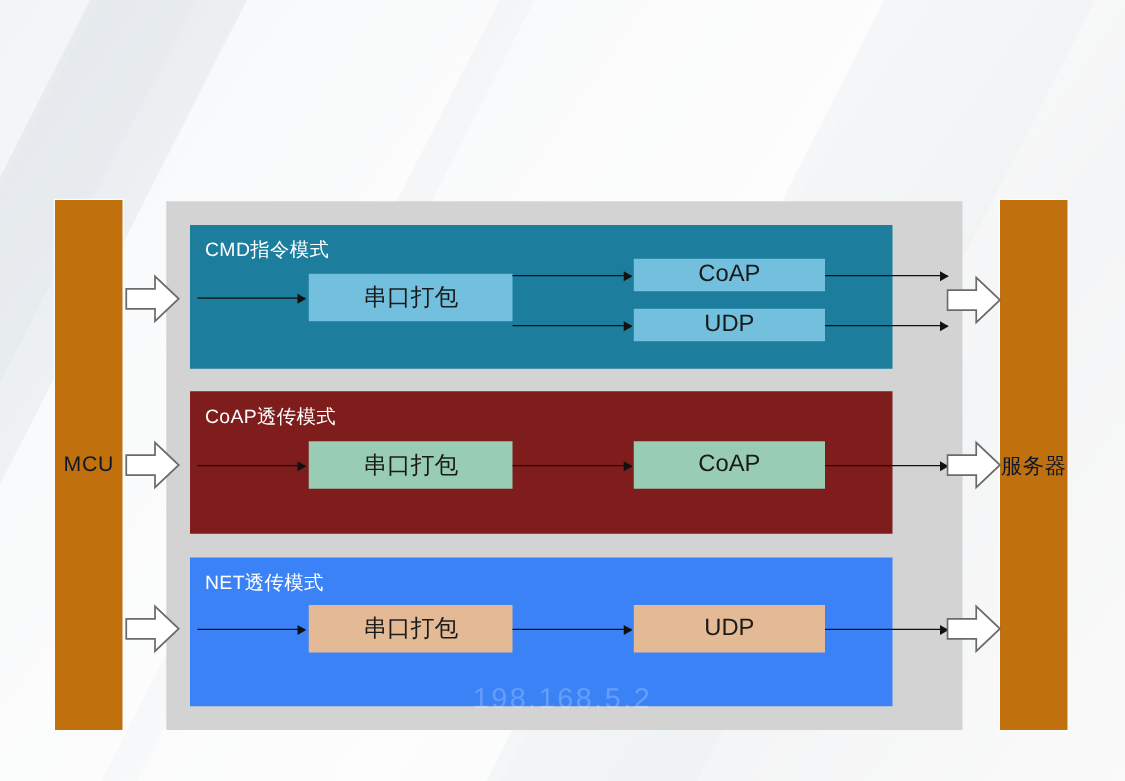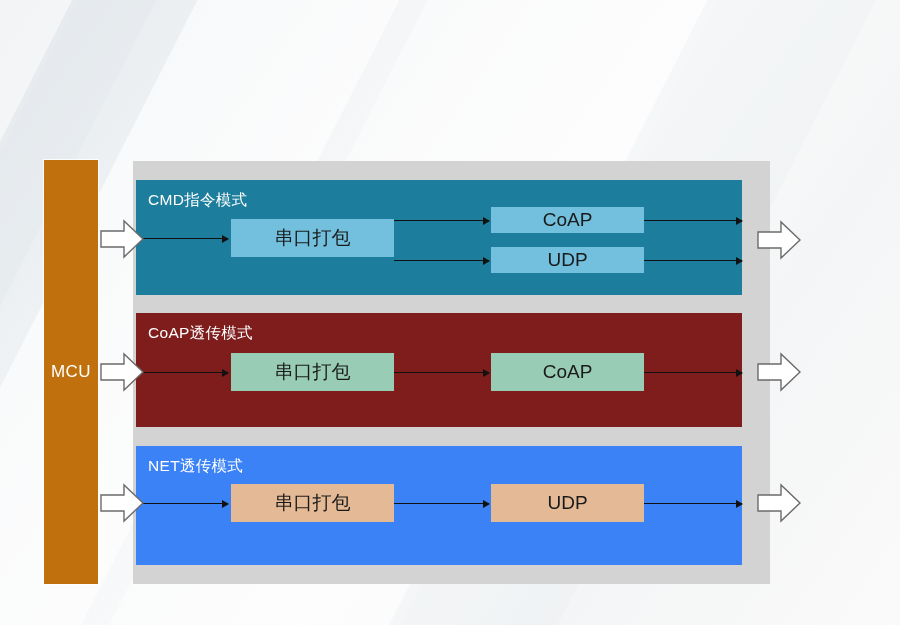--- a/index.html
+++ b/index.html
@@ -44,21 +44,21 @@
   .bg-band.b2 { left: 210px; width: 70px;  background: rgba(228,233,237,0.55); }
   .bg-band.b3 { left: 330px; width: 180px; background: rgba(255,255,255,0.62); }
   .bg-band.b4 { left: 560px; width: 260px; background: rgba(255,255,255,0.45); }
   .bg-band.b5 { left: 840px; width: 150px; background: rgba(236,239,242,0.45); }
   .bg-band.b6 { left: -60px; width: 90px;  background: rgba(214,221,228,0.45); }
 
   
   .pillar {
     position: absolute;
     background: #c0710e;
-    color: #ffffff;
+    color: #0f172a;
     font-size: 17px;
     display: flex;
     align-items: center;
     justify-content: center;
     letter-spacing: 0.5px;
     box-shadow: 0 0 0 1px rgba(255,255,255,0.85);
   }
   #pillar-mcu    { left: 44px;  top: 160px; width: 54px; height: 424px; }
   #pillar-server { left: 800px; top: 160px; width: 54px; height: 424px; }
 
@@ -68,22 +68,23 @@
     left: 133px;
     top: 161px;
     width: 637px;
     height: 423px;
     background: #d3d3d3;
   }
 
   
   .mode {
     position: absolute;
-    left: 136px;
-    width: 606px;
+    left: 152px;
+    width: 534px;
+    padding-left: 28px;
   }
   .mode .mode-title {
     position: absolute;
     left: 12px;
     top: 10px;
     color: #ffffff;
     font-size: 15.5px;
     letter-spacing: 0.3px;
     white-space: nowrap;
   }
@@ -161,20 +162,23 @@
   <div class="bg-band b1"></div>
   <div class="bg-band b2"></div>
   <div class="bg-band b3"></div>
   <div class="bg-band b4"></div>
   <div class="bg-band b5"></div>
 
   <div class="pillar" id="pillar-mcu">
     <span>MCU</span>
   </div>
 
+  <div class="pillar" id="pillar-server">
+    <span>服务器</span>
+  </div>
 
   <div id="gray-panel"></div>
 
   <div class="mode" id="mode-cmd">
     <div class="mode-title">CMD指令模式</div>
 
     <div class="line" style="left:6px; top:58px; width:86px;"></div>
 
     <div class="block teal" id="blk-cmd-pack">
       <span>串口打包</span>
@@ -256,14 +260,15 @@
     <svg width="44" height="40" viewBox="0 0 44 40">
       <polygon points="1,12 24,12 24,2 43,20 24,38 24,28 1,28" fill="#ffffff" stroke="#6b6b6b" stroke-width="1.4"></polygon>
     </svg>
   </div>
   <div class="blockarrow" style="left:757px; top:483px;">
     <svg width="44" height="40" viewBox="0 0 44 40">
       <polygon points="1,12 24,12 24,2 43,20 24,38 24,28 1,28" fill="#ffffff" stroke="#6b6b6b" stroke-width="1.4"></polygon>
     </svg>
   </div>
 
+  <div id="watermark">198.168.5.2</div>
 
 </div>
 
 </body></html>

